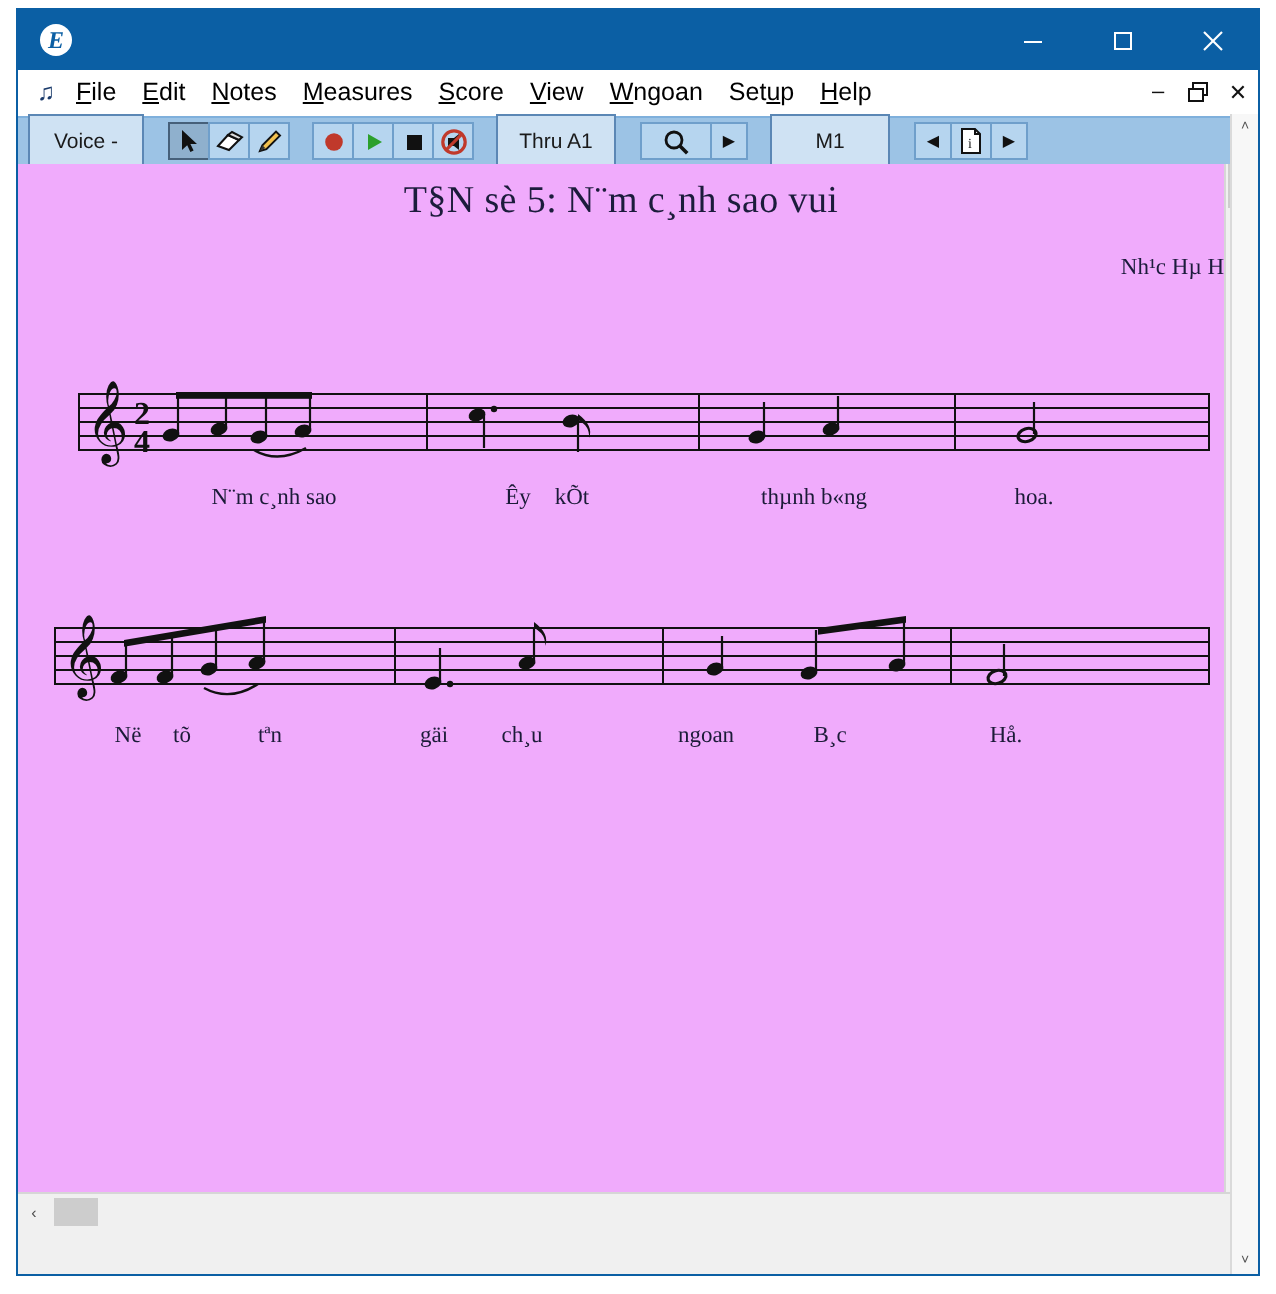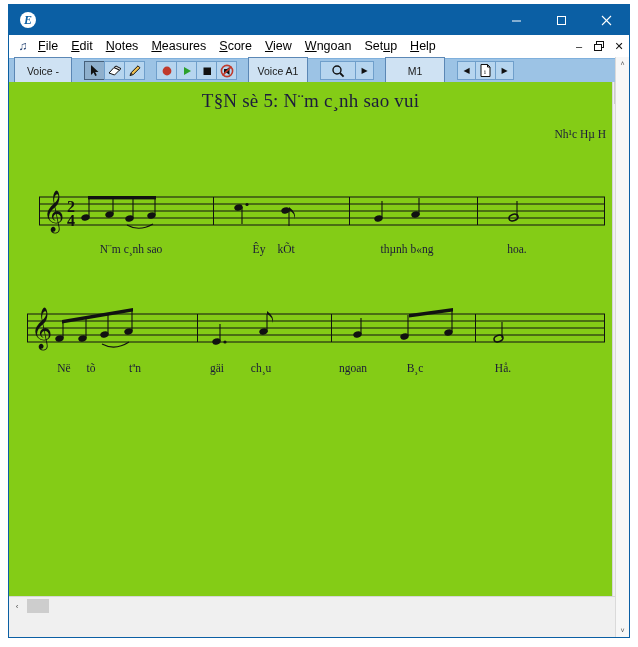--- a/index.html
+++ b/index.html
@@ -156,36 +156,36 @@
   #doc-area {
     flex: 1 1 auto;
     position: relative;
     background: #ffffff;
     overflow: hidden;
     display: flex;
   }
   #score-page {
     position: relative;
     flex: 1 1 auto;
-    background: #84cc16;
+    background: #f0abfc;
     overflow: hidden;
   }
   #score-title {
     position: absolute;
     left: 0; right: 0;
     top: 8px;
     text-align: center;
     font-family: "Liberation Serif", serif;
     font-size: 19px;
     color: #1c1c3c;
     letter-spacing: .2px;
   }
   #score-composer {
     position: absolute;
-    right: 6px;
+    right: 0;
     top: 46px;
     font-family: "Liberation Serif", serif;
     font-size: 11.5px;
     color: #1c1c3c;
     white-space: nowrap;
   }
 
   .system { position: absolute; left: 0; right: 0; }
   .system svg { display: block; }
   .lyric-row {
@@ -373,21 +373,21 @@
             <circle cx="7" cy="7" r="5.6" fill="none" stroke="#c0392b" stroke-width="1.6"></circle>
             <path d="M4 5 L7 5 L9.5 3 L9.5 11 L7 9 L4 9 Z" fill="#111"></path>
             <line x1="2.6" y1="11.4" x2="11.4" y2="2.6" stroke="#c0392b" stroke-width="1.6"></line>
           </svg>
       </div>
     </div>
 
     <div class="tb-sep"></div>
 
     <div class="tb-group">
-      <div class="tb-field" style="width:60px">Voice A1</div>
+      <div class="tb-field" style="width:60px">Thru A1</div>
     </div>
 
     <div class="tb-sep"></div>
 
     <div class="tb-group">
       <div class="tb-btn" style="width:36px">
         <svg width="14" height="14" viewBox="0 0 14 14">
             <circle cx="6" cy="6" r="4" fill="none" stroke="#111" stroke-width="1.4"></circle>
             <line x1="9" y1="9" x2="12.6" y2="12.6" stroke="#111" stroke-width="1.8"></line>
           </svg>
@@ -467,21 +467,21 @@
             <ellipse cx="369.5" cy="31.5" rx="4.3" ry="3.1" transform="rotate(-18 369.5 31.5)"></ellipse>
             <line x1="410" y1="11" x2="410" y2="28" stroke="#111" stroke-width="1.1"></line>
             <ellipse cx="406.5" cy="27.5" rx="4.3" ry="3.1" transform="rotate(-18 406.5 27.5)"></ellipse>
           </g>
           <g>
             <line x1="508" y1="14" x2="508" y2="30" stroke="#111" stroke-width="1.1"></line>
             <ellipse cx="504.5" cy="30.5" rx="4.6" ry="3.2" transform="rotate(-18 504.5 30.5)" fill="none" stroke="#111" stroke-width="1.6"></ellipse>
           </g>
         </svg>
         <div class="lyric-row" style="top:56px">
-          <span class="lyric" style="left:122px">N¨m c¸nh sao</span>
+          <span class="lyric" style="left:128px">N¨m c¸nh sao</span>
           <span class="lyric" style="left:250px">Êy</span>
           <span class="lyric" style="left:277px">kÕt</span>
           <span class="lyric" style="left:398px">thµnh b«ng</span>
           <span class="lyric" style="left:508px">hoa.</span>
         </div>
       </div>
 
       <div class="system" style="top:222px">
         <svg width="604" height="62" viewBox="0 0 604 62">
           <g stroke="#111" stroke-width="1">

